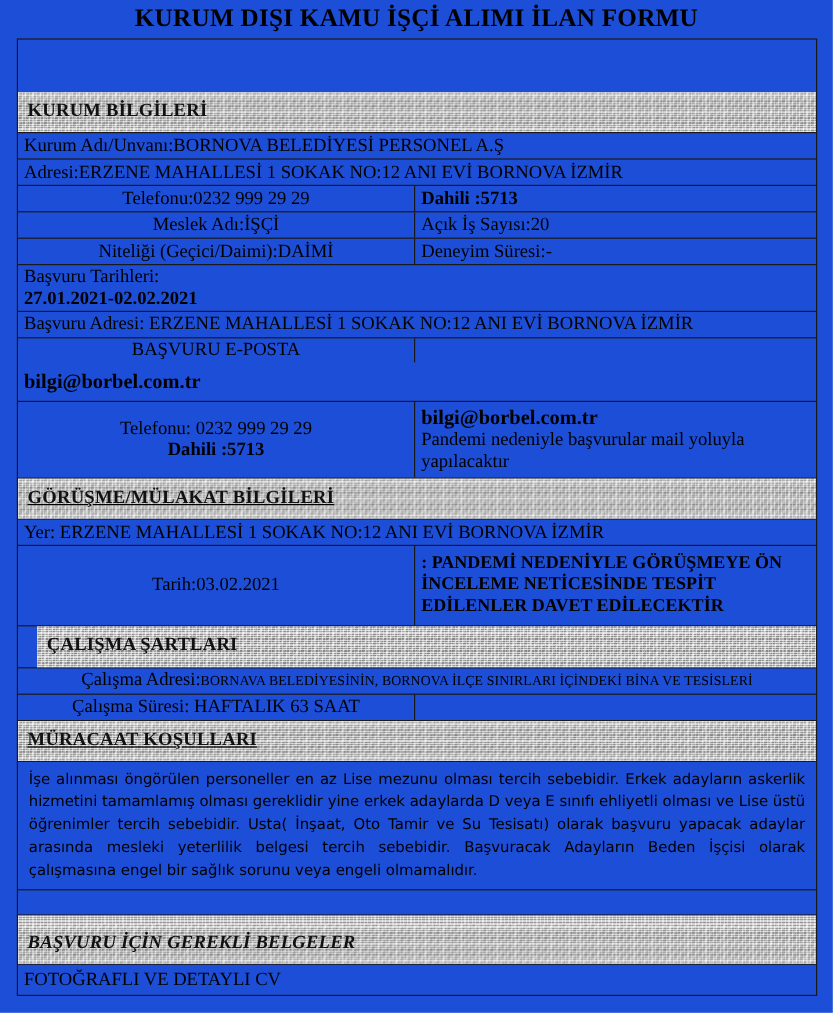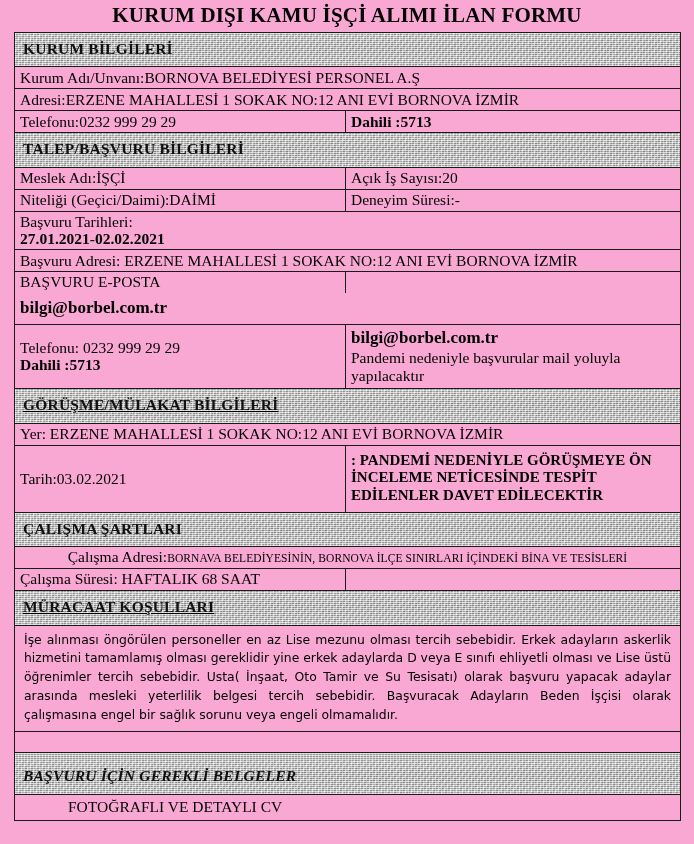--- a/index.html
+++ b/index.html
@@ -12,21 +12,21 @@
     height: 844px;
     font-family: "Liberation Serif", serif;
     color: #000000;
     overflow: hidden;
   }
 
   .page {
     position: relative;
     width: 694px;
     height: 844px;
-    background: #f9a8d4;
+    background: #1d4ed8;
   }
 
   
   .doc-title {
     text-align: center;
     font-family: "Liberation Serif", serif;
     font-weight: bold;
     font-size: 21px;
     letter-spacing: 0.2px;
     padding: 3px 0 4px 0;
@@ -54,20 +54,21 @@
     line-height: 1.12;
     display: flex;
     flex-direction: column;
     justify-content: center;
     box-sizing: border-box;
   }
   .cell.left {
     width: 331px;
     min-width: 331px;
     border-right: 1.2px solid #1a1a1a;
+    text-align: center;
   }
   .cell.right {
     flex: 1;
   }
   .cell.full {
     width: 100%;
   }
 
   
   .band {
@@ -113,21 +114,21 @@
     font-weight: bold;
     font-size: 17px;
     line-height: 1.2;
   }
   .mail-note {
     font-size: 15.5px;
     line-height: 1.16;
   }
 
   .h-22 { min-height: 21px; }
-  .h-26 { min-height: 25px; margin-left: 48px; }
+  .h-26 { min-height: 25px; }
 
   .para-cell {
     padding: 5px 9px 6px 9px;
     font-family: "DejaVu Sans", sans-serif;
     font-size: 12.4px;
     line-height: 1.53;
     text-align: justify;
     text-justify: inter-word;
   }
   .empty-row-cell {
@@ -138,43 +139,38 @@
 </head>
 <body>
 
 <div class="page">
 
   <div class="doc-title">KURUM DIŞI KAMU İŞÇİ ALIMI İLAN FORMU</div>
 
   <div class="form-table">
 
     <div class="row">
-      <div class="cell full" style="padding:0;">
+      <div class="cell full" style="padding:0;margin-top:44px;">
         <div class="band tall">KURUM BİLGİLERİ</div>
       </div>
     </div>
 
     <div class="row h-22">
       <div class="cell full">Kurum Adı/Unvanı:BORNOVA BELEDİYESİ PERSONEL A.Ş</div>
     </div>
 
     <div class="row h-22">
       <div class="cell full">Adresi:ERZENE MAHALLESİ 1 SOKAK NO:12 ANI EVİ BORNOVA İZMİR</div>
     </div>
 
     <div class="row h-22">
       <div class="cell left">Telefonu:0232 999 29 29</div>
       <div class="cell right t-bold">Dahili :5713</div>
     </div>
 
-    <div class="row">
-      <div class="cell full" style="padding:0;">
-        <div class="band tall">TALEP/BAŞVURU BİLGİLERİ</div>
-      </div>
-    </div>
 
     <div class="row h-22">
       <div class="cell left">Meslek  Adı:İŞÇİ</div>
       <div class="cell right">Açık İş Sayısı:20</div>
     </div>
 
     <div class="row h-22">
       <div class="cell left">Niteliği (Geçici/Daimi):DAİMİ</div>
       <div class="cell right">Deneyim Süresi:-</div>
     </div>
@@ -215,34 +211,34 @@
     <div class="row h-22">
       <div class="cell full">Yer: ERZENE MAHALLESİ 1 SOKAK NO:12 ANI EVİ BORNOVA İZMİR</div>
     </div>
 
     <div class="row" style="min-height:66px;">
       <div class="cell left">Tarih:03.02.2021</div>
       <div class="cell right emph-block">: PANDEMİ NEDENİYLE GÖRÜŞMEYE ÖN İNCELEME NETİCESİNDE TESPİT EDİLENLER DAVET EDİLECEKTİR</div>
     </div>
 
     <div class="row">
-      <div class="cell full" style="padding:0;">
+      <div class="cell full" style="padding:0;margin-left:16px;">
         <div class="band tall">ÇALIŞMA ŞARTLARI</div>
       </div>
     </div>
 
     <div class="row h-22">
       <div class="cell full inline-row">
         <span>Çalışma Adresi:</span>
         <span class="t-small-caps">BORNAVA BELEDİYESİNİN, BORNOVA İLÇE SINIRLARI İÇİNDEKİ BİNA VE TESİSLERİ</span>
       </div>
     </div>
 
     <div class="row h-22">
-      <div class="cell left">Çalışma Süresi: HAFTALIK 68 SAAT</div>
+      <div class="cell left">Çalışma Süresi: HAFTALIK 63 SAAT</div>
     </div>
 
     <div class="row">
       <div class="cell full" style="padding:0;text-decoration:underline;">
         <div class="band tall">MÜRACAAT KOŞULLARI</div>
       </div>
     </div>
 
     <div class="row">
       <div class="cell full para-cell">İşe alınması öngörülen personeller en az Lise mezunu olması tercih sebebidir. Erkek adayların askerlik hizmetini tamamlamış olması gereklidir yine erkek adaylarda D veya E sınıfı ehliyetli olması ve Lise üstü öğrenimler tercih sebebidir. Usta( İnşaat, Oto Tamir ve Su Tesisatı) olarak başvuru yapacak adaylar arasında mesleki yeterlilik belgesi tercih sebebidir. Başvuracak Adayların Beden İşçisi olarak çalışmasına engel bir sağlık sorunu veya engeli olmamalıdır.</div>

